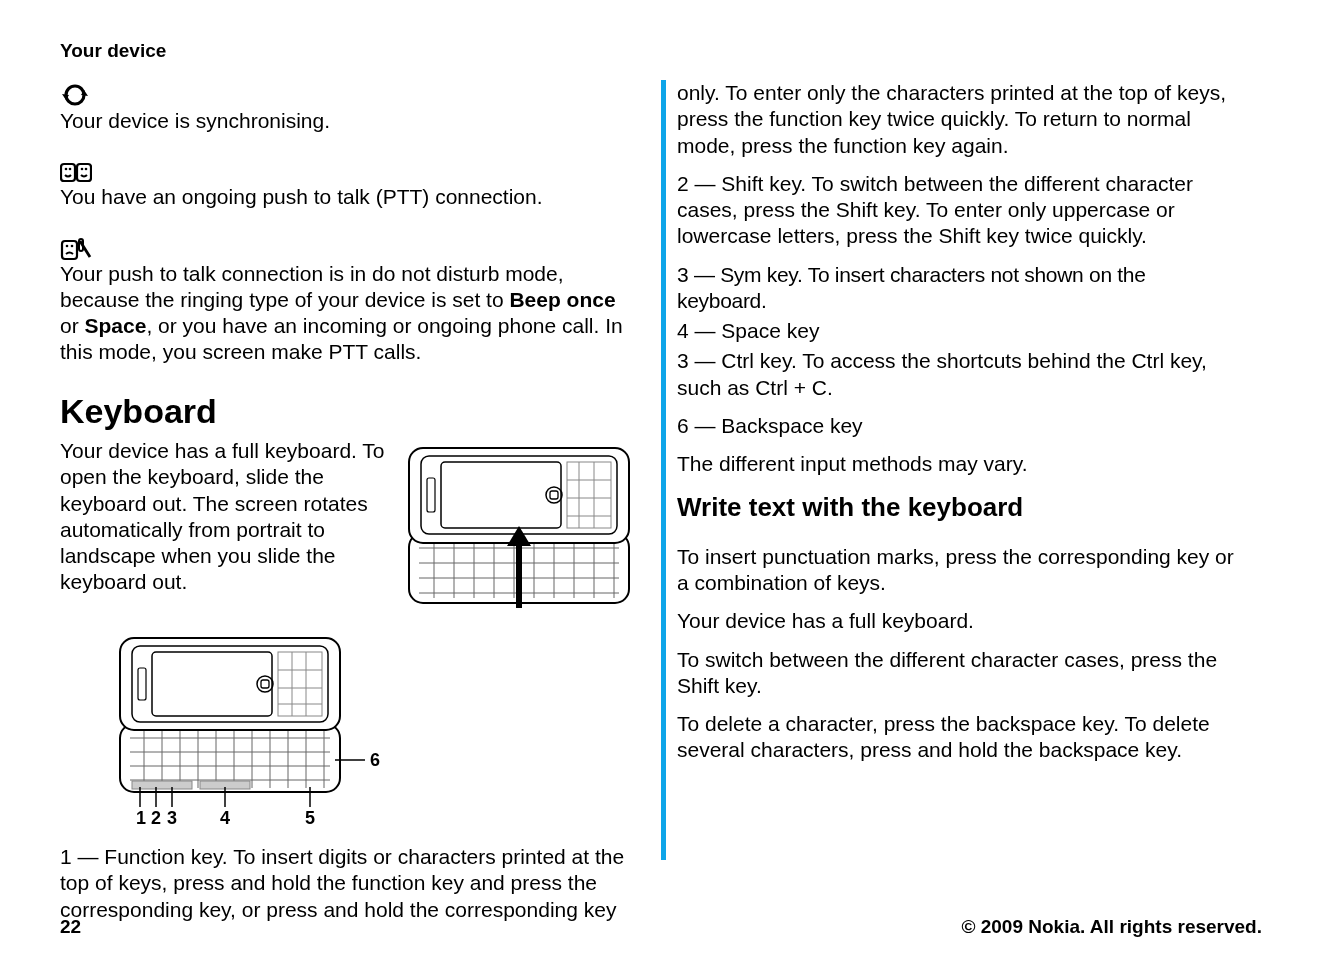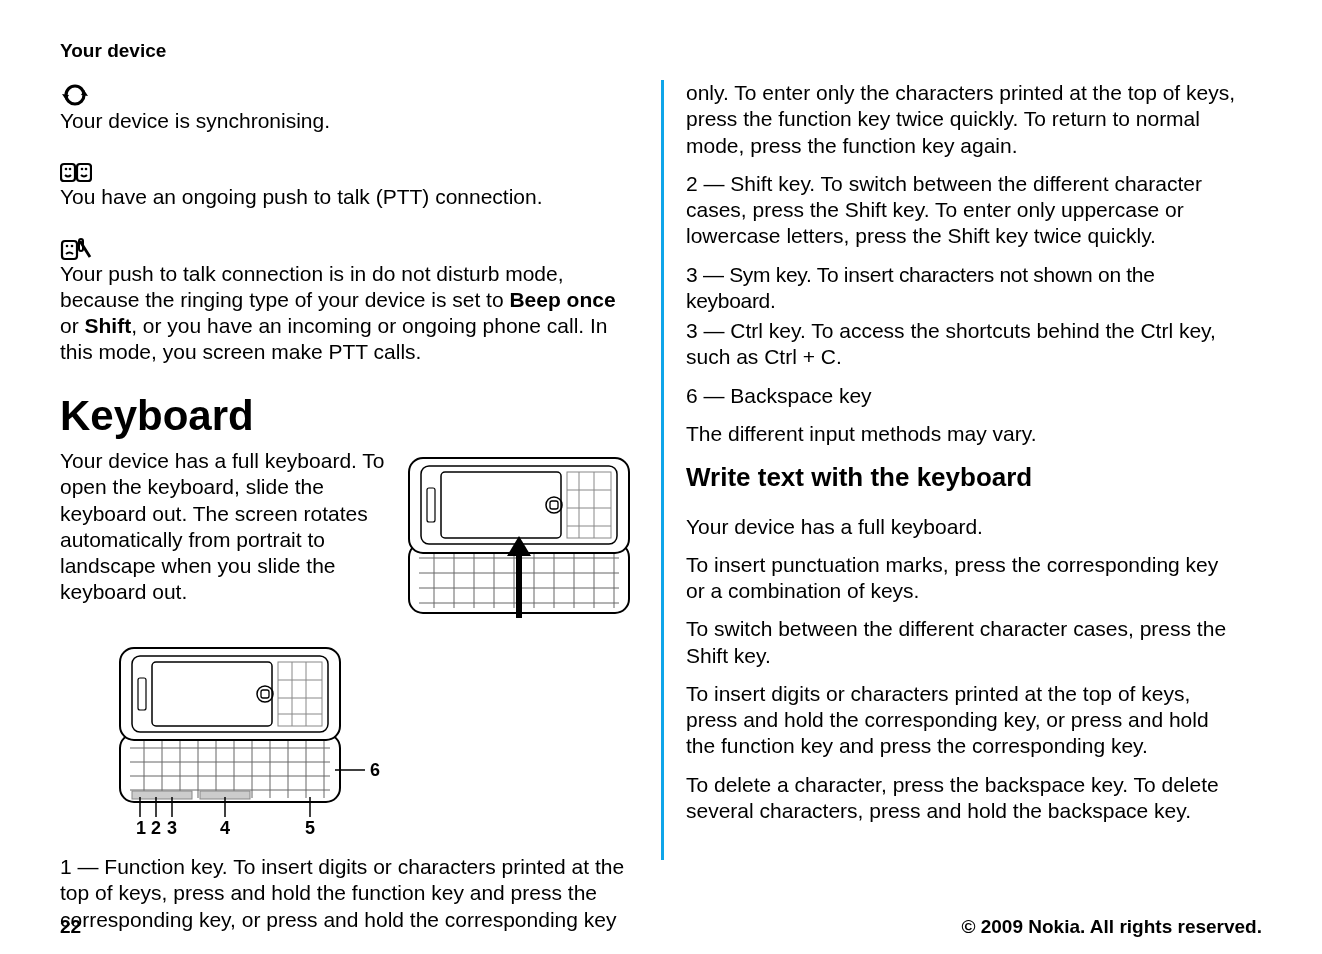--- a/index.html
+++ b/index.html
@@ -22,35 +22,35 @@
     height: 780px;
     gap: 0;
   }
   .col {
     width: 50%;
     padding-right: 22px;
     font-size: 21px;
     line-height: 1.25;
   }
   .col-left { padding-right: 22px; }
-  .col-right { padding-left: 22px; border-left: 3px solid #0ea5e9; }
+  .col-right { padding-left: 11px; border-left: 5px solid #0ea5e9; }
   .icon-row {
     display: flex;
     align-items: flex-start;
     margin-bottom: 24px;
     flex-direction: column;
   }
   .icon-cell {
     width: 72px;
     flex-shrink: 0;
     padding-top: 2px;
   }
   .icon-text { flex: 1; }
   h2.section {
-    font-size: 42px;
+    font-size: 34px;
     font-weight: bold;
     margin-top: 8px;
     margin-bottom: 6px;
   }
   h3.subsection {
     font-size: 26px;
     font-weight: bold;
     margin-top: 14px;
     margin-bottom: 20px;
   }
@@ -122,21 +122,21 @@
         <svg width="32" height="24" viewBox="0 0 32 24">
           <rect x="2" y="4" width="15" height="18" rx="3" fill="none" stroke="#000" stroke-width="2.2"></rect>
           <circle cx="7" cy="9" r="1.3" fill="#000"></circle>
           <circle cx="12" cy="9" r="1.3" fill="#000"></circle>
           <path d="M6 17 Q9.5 14 13 17" fill="none" stroke="#000" stroke-width="2"></path>
           <line x1="20" y1="4" x2="30" y2="20" stroke="#000" stroke-width="2.8"></line>
           <rect x="19" y="2" width="4" height="12" rx="2" fill="none" stroke="#000" stroke-width="2"></rect>
         </svg>
       </div>
       <div class="icon-text">
-        <span>Your push to talk connection is in do not disturb mode, because the ringing type of your device is set to </span><strong>Beep once</strong><span> or </span><strong>Shift</strong><span>, or you have an incoming or ongoing phone call. In this mode, you screen make PTT calls.</span>
+        <span>Your push to talk connection is in do not disturb mode, because the ringing type of your device is set to </span><strong>Beep once</strong><span> or </span><strong>Space</strong><span>, or you have an incoming or ongoing phone call. In this mode, you screen make PTT calls.</span>
       </div>
     </div>
 
     <h2 class="section">Keyboard</h2>
 
     <div class="kb-open">
       <div class="kb-open-img">
         <svg width="240" height="180" viewBox="0 0 240 180">
 
           <rect x="10" y="95" width="220" height="70" rx="14" fill="#fff" stroke="#000" stroke-width="2"></rect>
@@ -235,30 +235,30 @@
     </div>
 
     <p style="margin-bottom:0">1 — Function key. To insert digits or characters printed at the top of keys, press and hold the function key and press the corresponding key, or press and hold the corresponding key</p>
 
   </div>
 
   <div class="col col-right">
     <p>only. To enter only the characters printed at the top of keys, press the function key twice quickly. To return to normal mode, press the function key again.</p>
     <p>2 — Shift key. To switch between the different character cases, press the Shift key. To enter only uppercase or lowercase letters, press the Shift key twice quickly.</p>
     <p class="tight" style="letter-spacing:-0.3px">3 — Sym key. To insert characters not shown on the keyboard.</p>
+    <p class="tight">4 — Space key</p>
     <p>3 — Ctrl key. To access the shortcuts behind the Ctrl key, such as Ctrl + C.</p>
     <p>6 — Backspace key</p>
 
     <p>The different input methods may vary.</p>
 
     <h3 class="subsection">Write text with the keyboard</h3>
+    <p>To insert punctuation marks, press the corresponding key or a combination of keys.</p>
     <p>Your device has a full keyboard.</p>
-    <p>To insert punctuation marks, press the corresponding key or a combination of keys.</p>
     <p>To switch between the different character cases, press the Shift key.</p>
-    <p>To insert digits or characters printed at the top of keys, press and hold the corresponding key, or press and hold the function key and press the corresponding key.</p>
     <p>To delete a character, press the backspace key. To delete several characters, press and hold the backspace key.</p>
   </div>
 
 </div>
 
 <div class="footer">
   <span>22</span>
   <span>© 2009 Nokia. All rights reserved.</span>
 </div>
 

